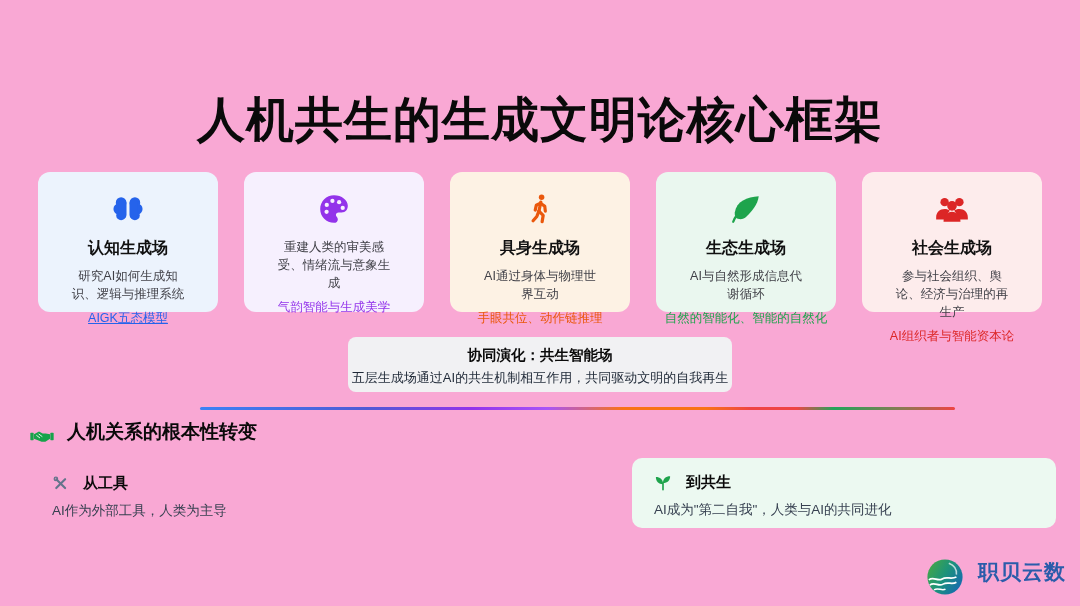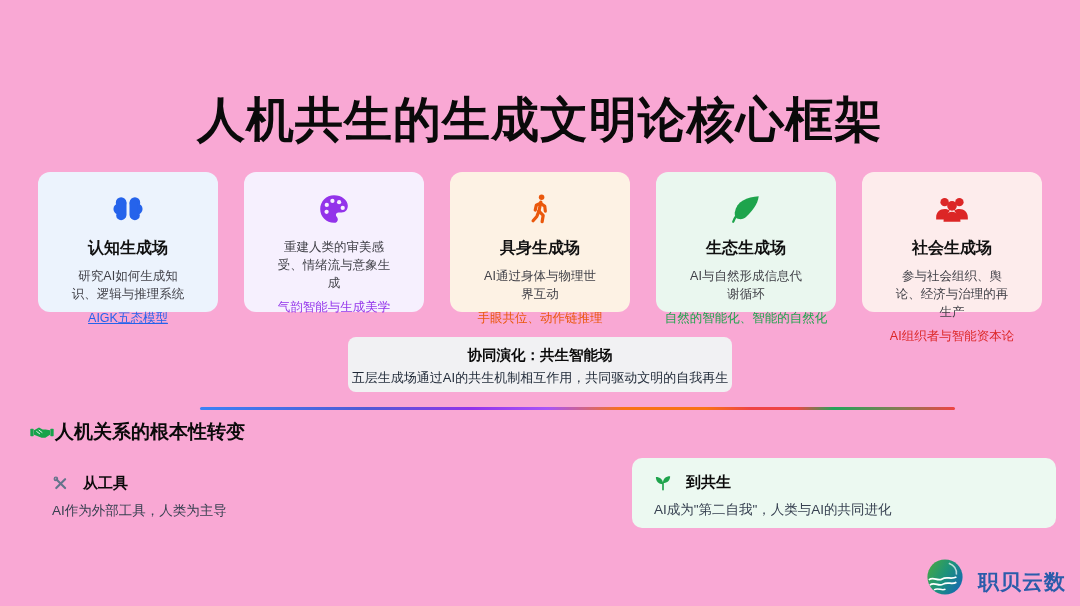--- a/index.html
+++ b/index.html
@@ -30,32 +30,32 @@
   }
   .synergy-title{font-size:14.5px;font-weight:700;color:#0a0a0a;}
   .synergy-desc{margin-top:4px;font-size:13px;color:#1f2937;}
   
   .divider{
     position:absolute;top:407px;left:200px;width:755px;height:3px;border-radius:2px;
     background:linear-gradient(90deg,#3b82f6 0%,#4f5bd5 22%,#9333ea 36%,#a855f7 46%,
       #f97316 56%,#f97316 67%,#ef4444 73%,#ef4444 79%,#22a55a 84%,#8a7a52 93%,#ef4444 100%);
   }
   
-  .section-head{position:absolute;top:419px;left:30px;display:flex;align-items:center;gap:1px;}
+  .section-head{position:absolute;top:419px;left:30px;display:flex;align-items:flex-end;gap:13px;}
   .section-title{font-size:19px;font-weight:800;color:#0a0a0a;}
   
   .from-block{position:absolute;top:458px;left:28px;width:564px;box-sizing:border-box;padding:16px 24px;}
   .to-block{
     position:absolute;top:458px;left:632px;width:424px;height:70px;box-sizing:border-box;
     background:#ecf9f1;border-radius:10px;padding:15px 22px;
   }
   .mini-head{display:flex;align-items:center;gap:14px;font-size:15px;font-weight:700;color:#0a0a0a;}
   .mini-desc{margin-top:9px;font-size:13.5px;color:#374151;}
   
-  .logo{position:absolute;top:558px;right:14px;display:flex;align-items:flex-end;gap:14px;}
+  .logo{position:absolute;top:558px;right:14px;display:flex;align-items:flex-start;gap:14px;}
   .logo-text{font-size:21px;font-weight:700;color:#2a5caa;letter-spacing:1px;}
   .icon{display:inline-flex;align-items:center;justify-content:center;}
 </style>
 </head>
 <body>
 
 <div class="stage">
 
   <h1 class="page-title">人机共生的生成文明论核心框架</h1>
 

